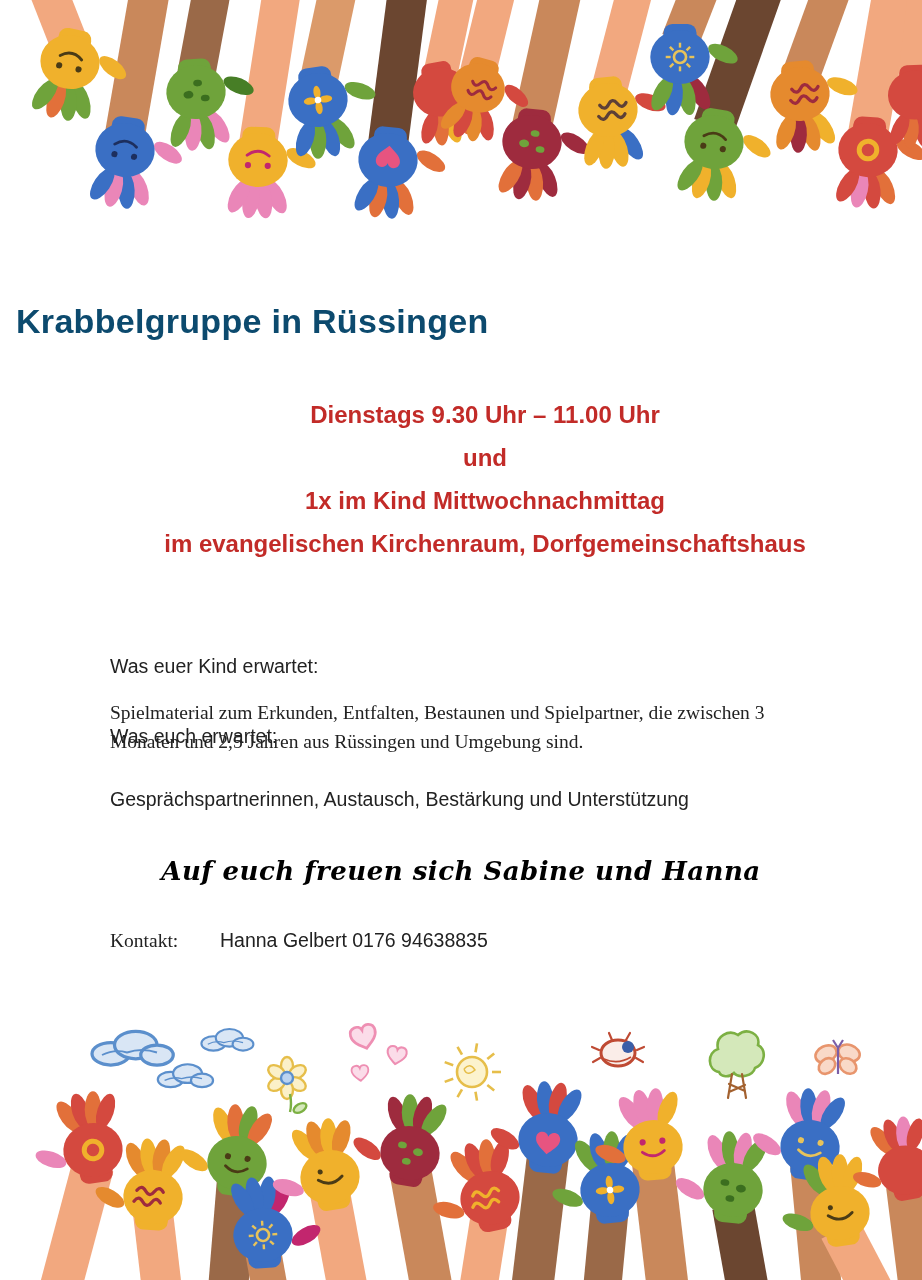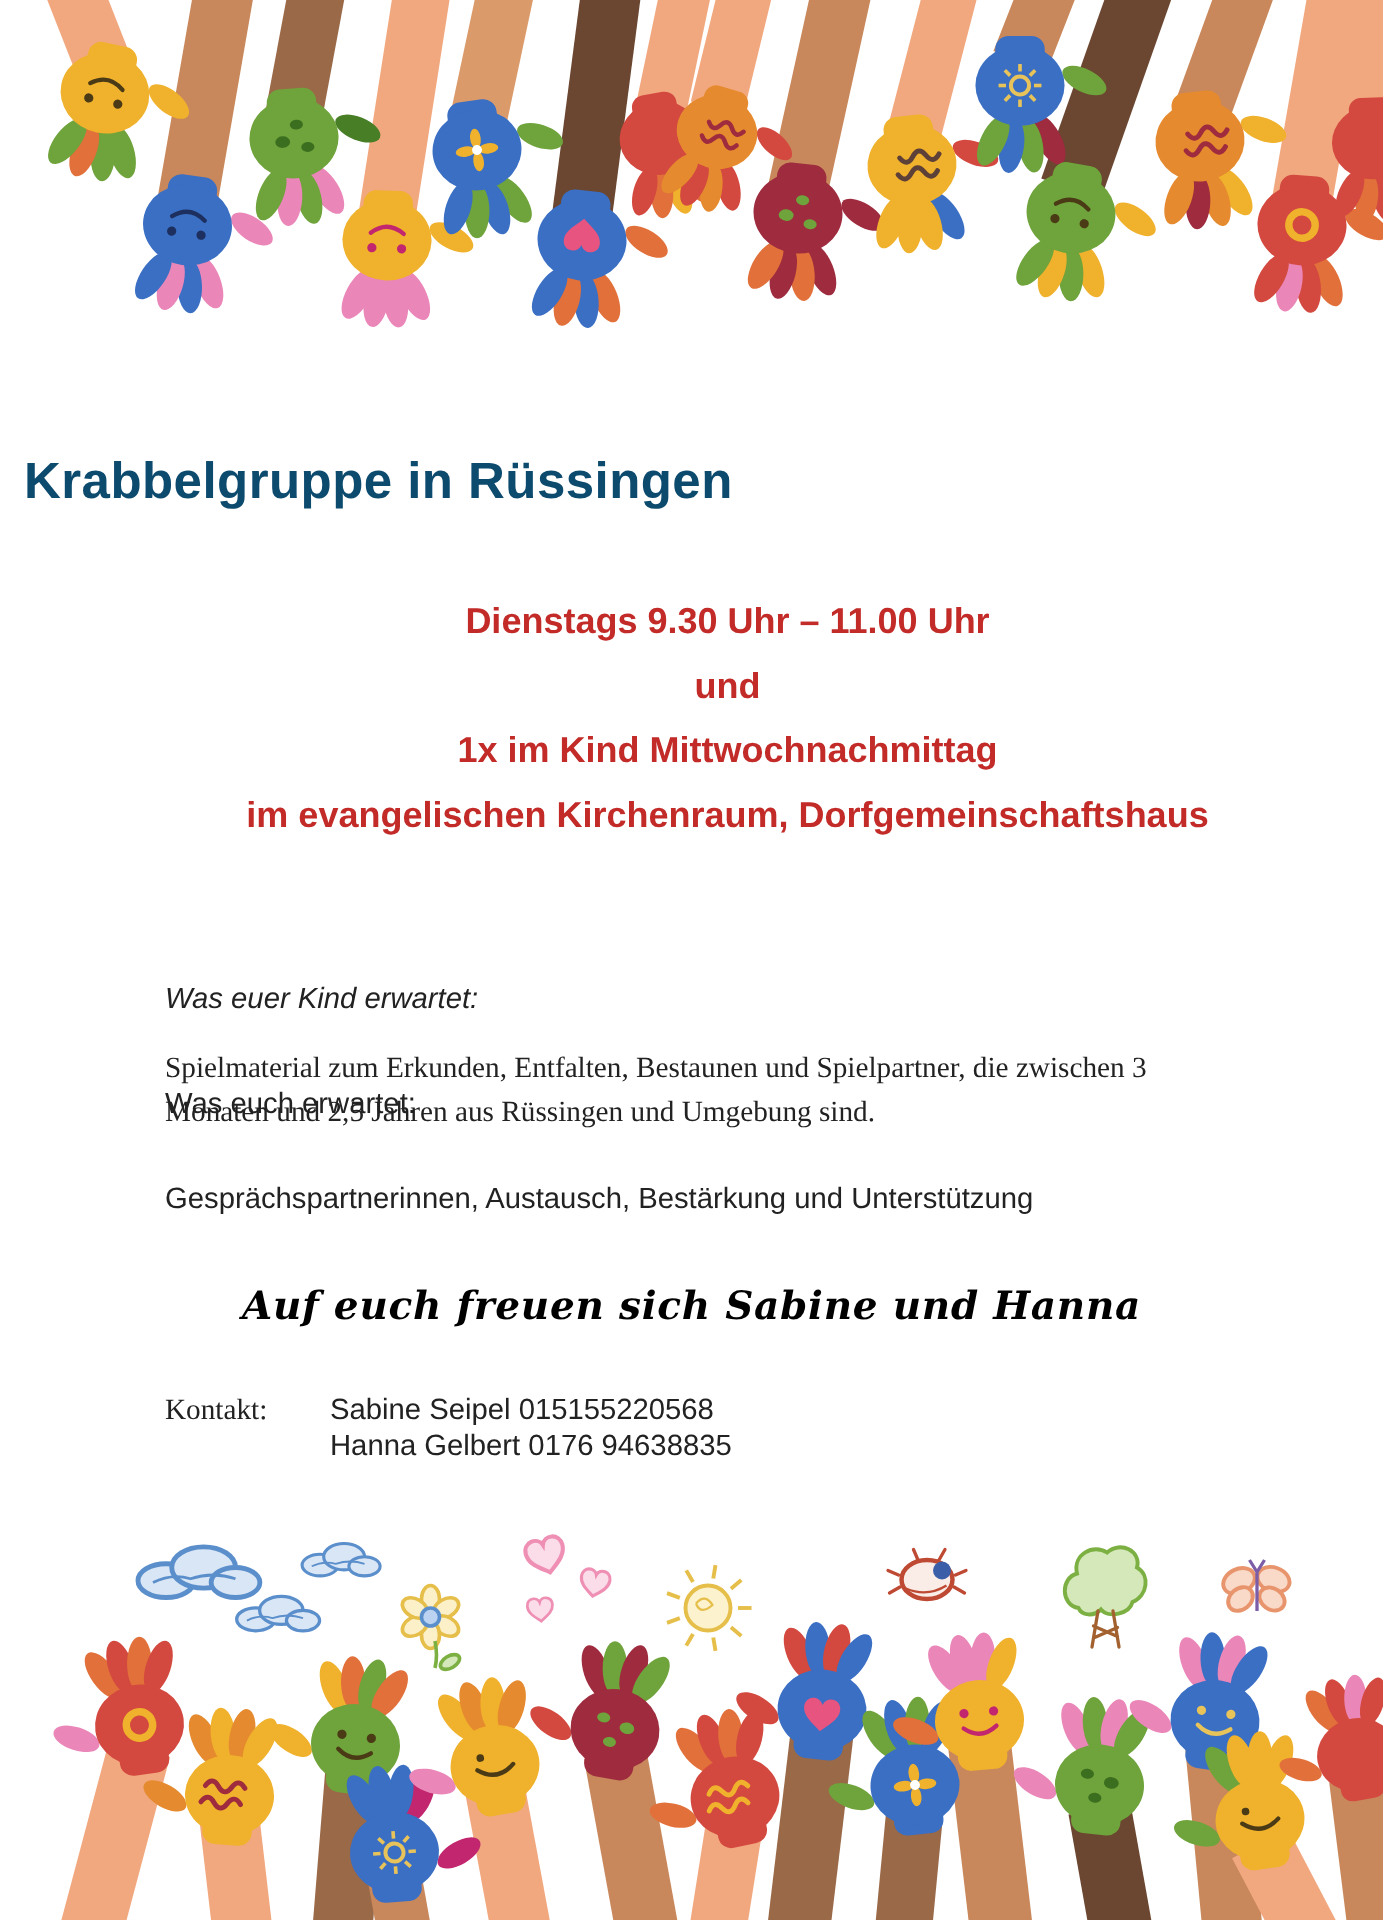--- a/index.html
+++ b/index.html
@@ -23,21 +23,21 @@
     text-align:center;font-weight:bold;font-size:24px;color:#c22b28;
   }
   .sline{height:43px;line-height:43px;}
   .sec-heading{
     position:absolute;left:110px;font-size:19.5px;color:#222;
   }
   .para{
     position:absolute;left:110px;width:710px;margin:0;
     font-size:19.5px;line-height:29px;color:#222;
   }
-  .h-child{top:655px;font-style:italic;}
+  .h-child{top:655px;}
   .p-child{top:698px;font-family:Liberation Serif, serif;}
   .h-parents{top:725px;}
   .p-parents{top:785px;}
   .signoff{
     position:absolute;top:856px;left:0;width:100%;text-align:center;
     font-family:"DejaVu Serif","Liberation Serif",serif;
     font-style:italic;font-weight:bold;font-size:26px;color:#000000;
     letter-spacing:0.5px;
   }
   .contact{
@@ -255,21 +255,20 @@
   <div class="sec-heading h-child">Was euer Kind erwartet:</div>
   <p class="para p-child">Spielmaterial zum Erkunden, Entfalten, Bestaunen und Spielpartner, die zwischen 3 Monaten und 2,5 Jahren aus Rüssingen und Umgebung sind.</p>
   <div class="sec-heading h-parents">Was euch erwartet:</div>
   <p class="para p-parents">Gesprächspartnerinnen, Austausch, Bestärkung und Unterstützung</p>
 
   <div class="signoff">Auf euch freuen sich Sabine und Hanna</div>
 
   <div class="contact">
     <div class="contact-label">Kontakt:</div>
     <div class="contact-lines">
-      <div>Sabine Seipel 015155220568</div>
       <div>Hanna Gelbert 0176 94638835</div>
     </div>
   </div>
 
   <div class="band band-bottom">
     <svg id="svg-bottom" viewBox="0 0 922 260" height="260">
         <g transform="translate(132,30) scale(1.25)" fill="#D9E6F5" stroke="#5B8FCC" stroke-width="2.6" stroke-linejoin="round">
           <ellipse cx="-17" cy="3" rx="15" ry="9"></ellipse>
           <ellipse cx="3" cy="-4" rx="17" ry="11"></ellipse>
           <ellipse cx="20" cy="4" rx="13" ry="8"></ellipse>

